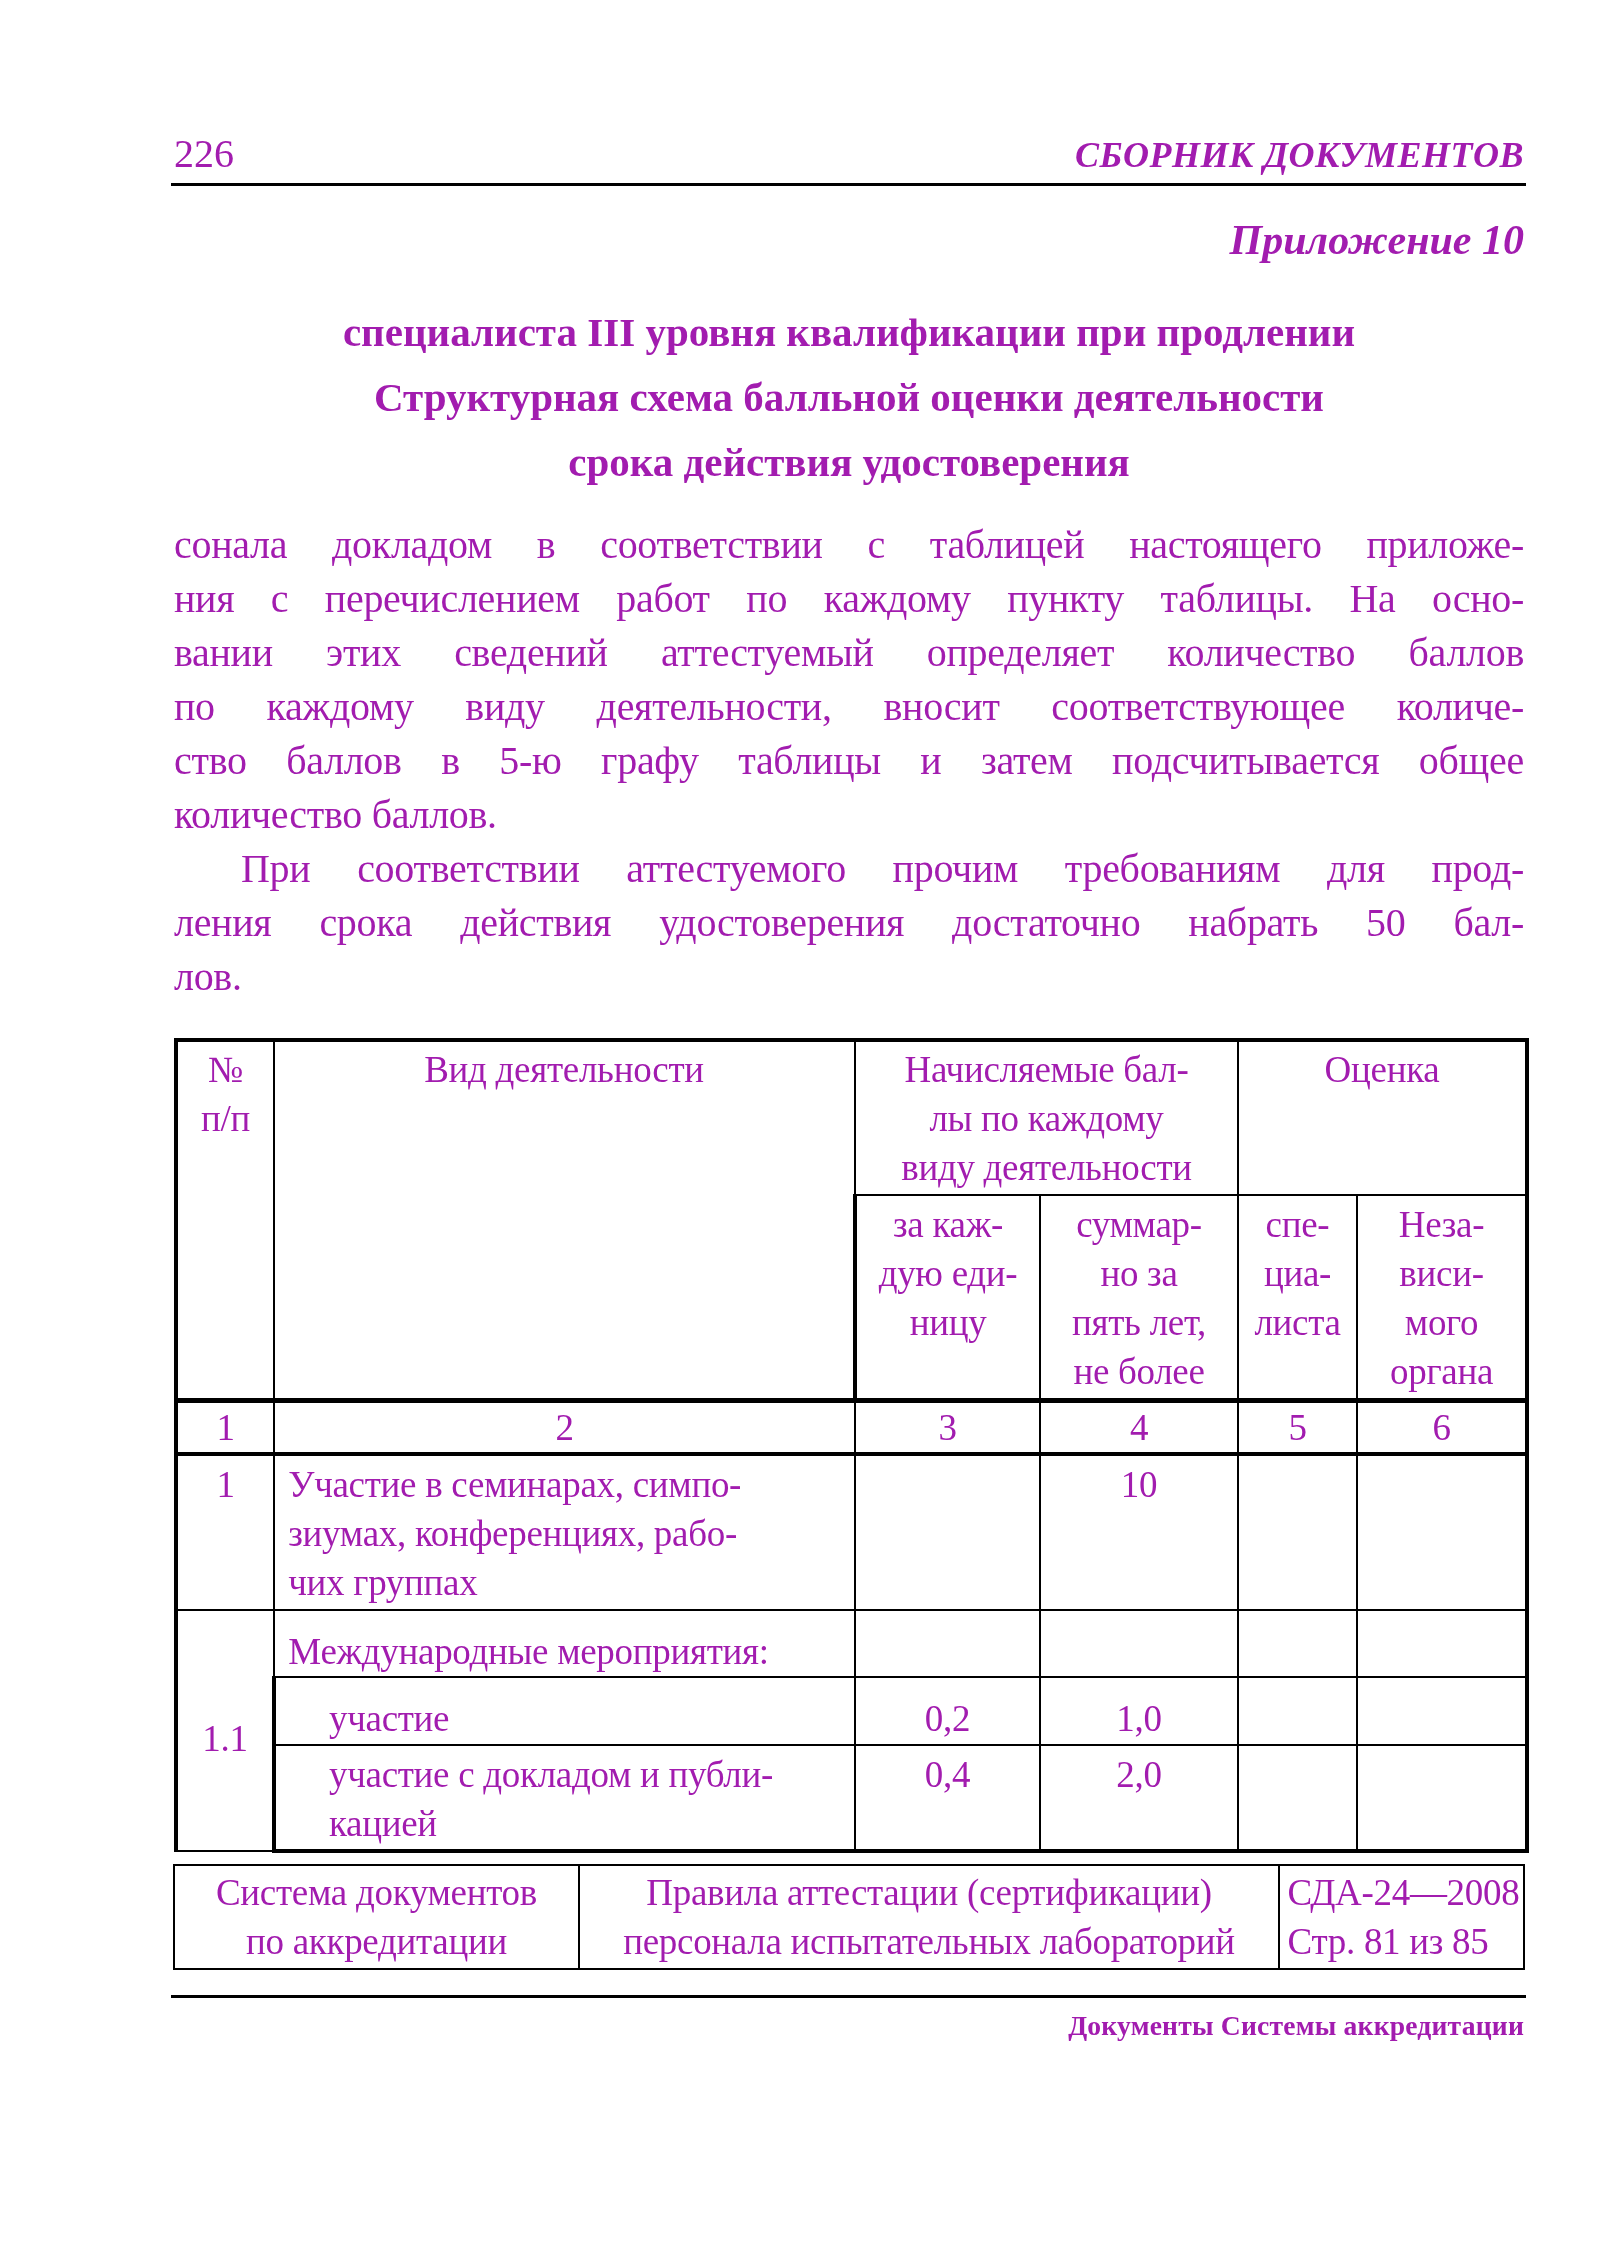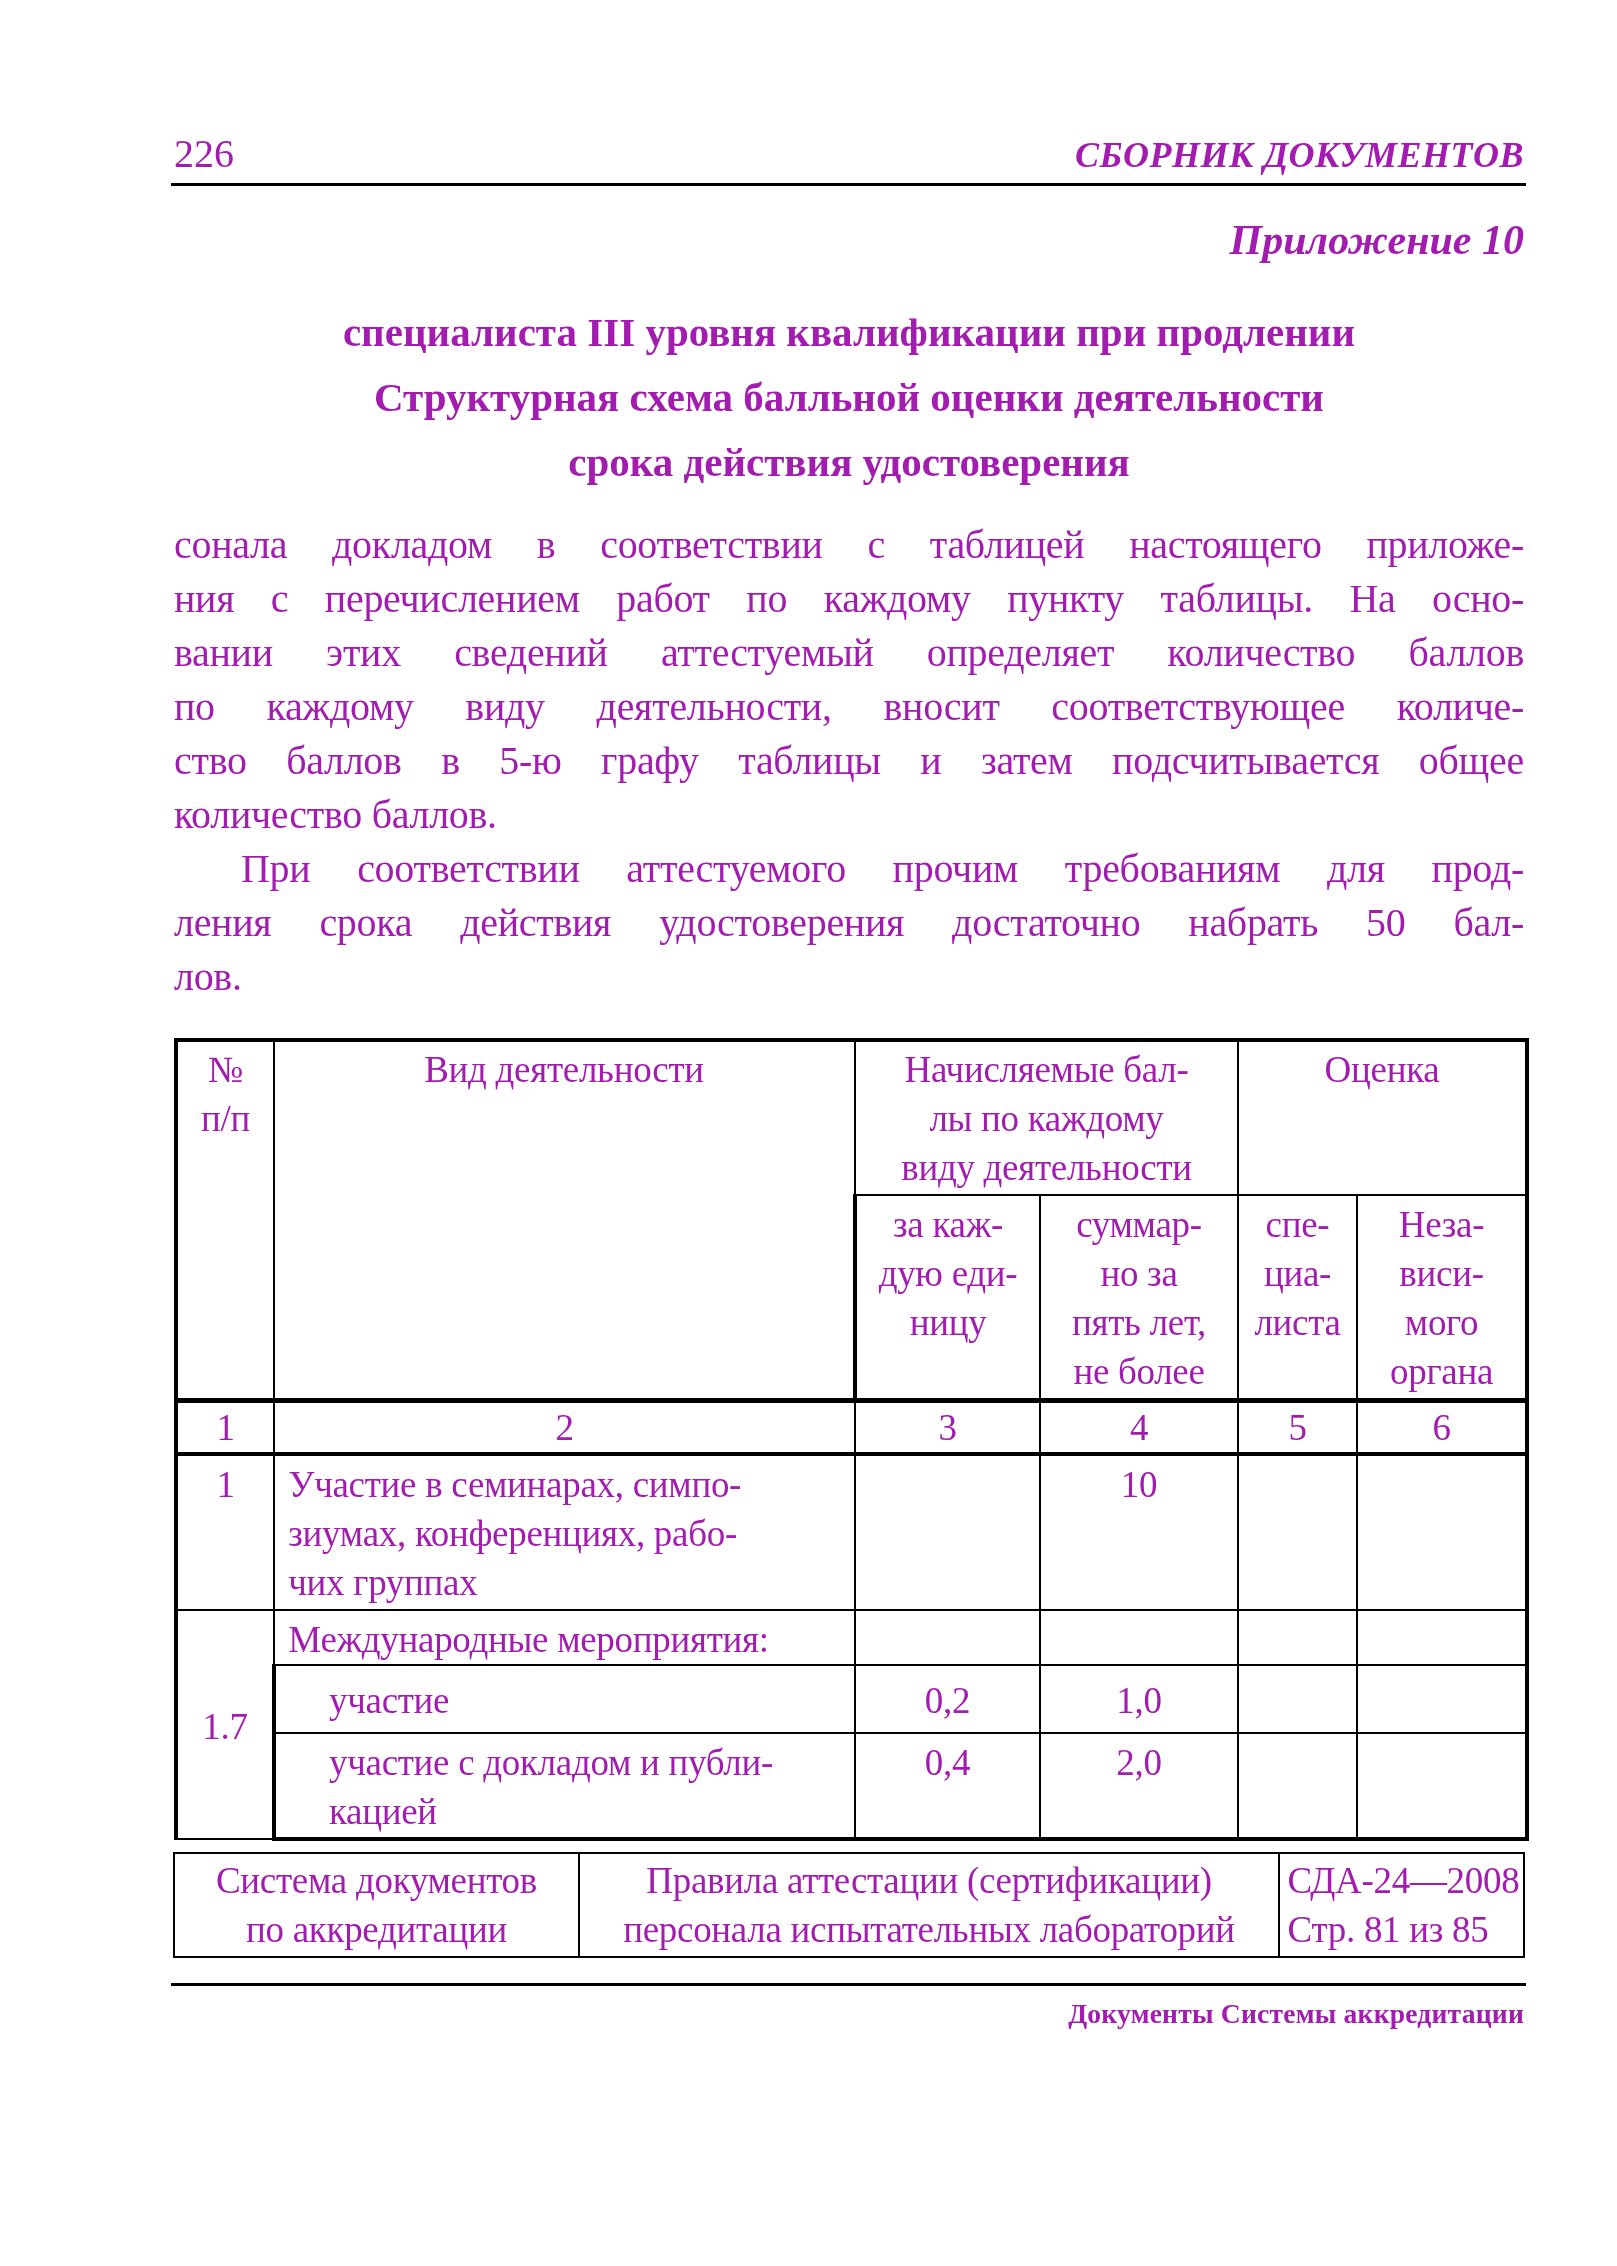--- a/index.html
+++ b/index.html
@@ -69,21 +69,21 @@
   .main-table .tr-h1 > td { border-top-width: 4.8px; }
   .main-table td:first-child { border-left-width: 4.8px; }
   .main-table td:last-child  { border-right-width: 4.8px; }
   .tr-h1 { height: 150px; }
   .tr-h2 { height: 194px; }
   .tr-num { height: 49px; }
   .tr-num td { border-top-width: 5.7px; border-bottom-width: 4.8px; vertical-align: middle; padding: 0 1.9px; }
   .tr-a { height: 152px; }
   .tr-b { height: 53px; }
   .tr-c { height: 68px; }
-  .tr-b td, .tr-c td { vertical-align: middle; padding-top: 4px; padding-bottom: 0; }
+  .tr-b td, .tr-c td { vertical-align: middle; padding-top: 16px; padding-bottom: 0; }
   .tr-d { height: 103px; }
   .tr-d td { border-bottom-width: 4.8px; }
   .cell-activity { text-align: left !important; padding-left: 13.3px !important; }
   .cell-activity.indent2 { padding-left: 53px !important; }
   
   .footer-table {
     margin: 11px 0 0 173px;
     width: 1351px;
     border-collapse: collapse;
     table-layout: fixed;
@@ -192,21 +192,21 @@
         <td>1</td>
         <td class="cell-activity">Участие в семинарах, симпо-
 зиумах, конференциях, рабо-
 чих группах</td>
         <td></td>
         <td>10</td>
         <td></td>
         <td></td>
       </tr>
       <tr class="tr-b">
-        <td rowspan="3">1.7</td>
+        <td rowspan="3">1.1</td>
         <td class="cell-activity">Международные мероприятия:</td>
         <td></td>
         <td></td>
         <td></td>
         <td></td>
       </tr>
       <tr class="tr-c">
         <td class="cell-activity indent2">участие</td>
         <td>0,2</td>
         <td>1,0</td>

